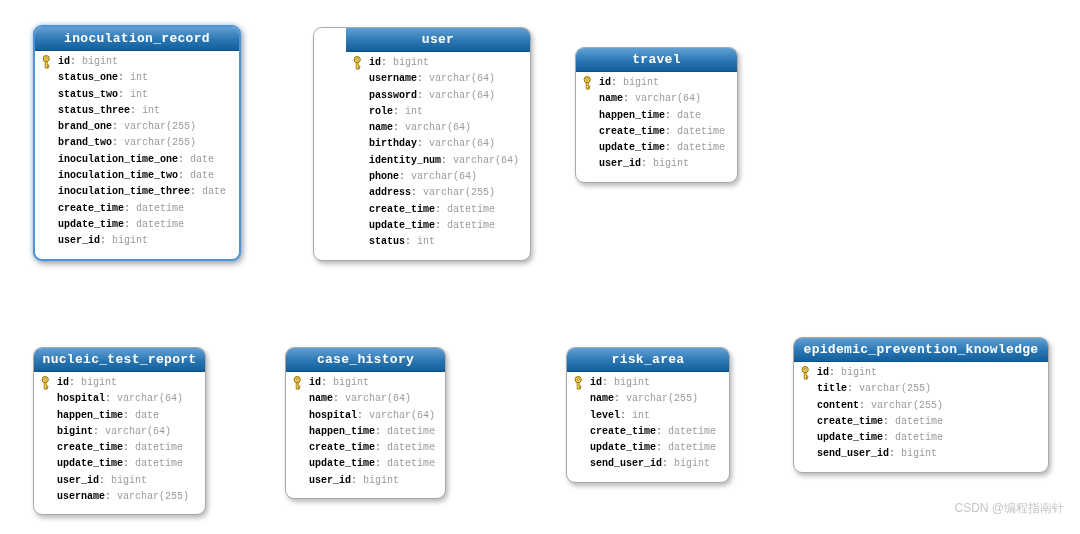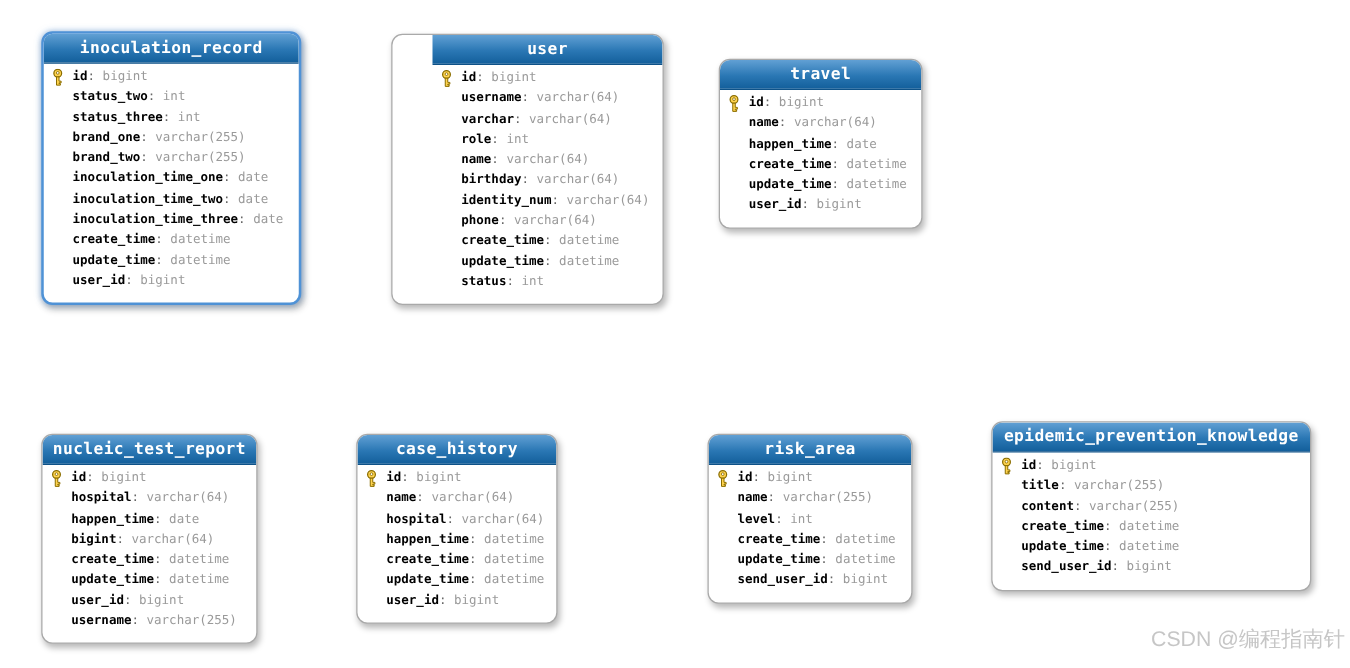--- a/index.html
+++ b/index.html
@@ -12,20 +12,21 @@
   }
   #diagram{position:absolute;inset:0;}
 
   .table{
     position:absolute;
     background:#ffffff;
     border:1px solid #a9a9a9;
     border-radius:9px;
     box-shadow:2px 3px 5px rgba(0,0,0,0.28);
     overflow:hidden;
+    font-family:Liberation Mono, monospace;
   }
   .table.selected{
     border:2px solid var(--sel-border,#4f92d6);
     box-shadow:0 0 5px rgba(80,140,210,0.55), 2px 3px 6px rgba(0,0,0,0.3);
   }
   .thead{
     height:23px;line-height:23px;
     text-align:center;
     color:#ffffff;
     font-weight:bold;
@@ -48,42 +49,43 @@
   .ftype{color:#9a9a9a;text-align:right;}
   .kicon{
     position:absolute;left:5px;top:1px;
     width:13px;height:14px;
     display:inline-block;
   }
   .kicon svg{display:block;}
 
   #watermark{
     position:absolute;
-    right:4px;top:500px;
+    right:16px;top:500px;
     font-family:"Liberation Sans", sans-serif;
-    font-size:17px;
+    font-size:12px;
     color:#c6c6c6;
     text-shadow:1px 1px 0 #ffffff;
     white-space:nowrap;
   }
 </style>
 </head>
 <body>
 
 <div id="diagram">
     <div class="table selected" style="left: 33px; top: 25px; width: 204px;">
       <div class="thead">inoculation_record</div>
       <div class="tbody">
         <div class="frow"><span class="kicon">
             <svg width="13" height="14" viewBox="0 0 13 14" xmlns="http://www.w3.org/2000/svg">
               <circle cx="6.2" cy="3.6" r="3.1" fill="#ffd34e" stroke="#8a6d00" stroke-width="1"></circle>
               <circle cx="6.2" cy="3.3" r="1.1" fill="#ffffff" stroke="#8a6d00" stroke-width="0.7"></circle>
               <path d="M5.2 6.5 h2 v3.4 h1.7 v1.4 h-1.7 v0.6 h1.1 v1.2 h-3.1 z" fill="#ffd34e" stroke="#8a6d00" stroke-width="0.8"></path>
             </svg>
           </span><span class="fname">id</span><span class="fcolon">: </span><span class="ftype">bigint</span></div>
+        <div class="frow"><span class="fname">status_one</span><span class="fcolon">: </span><span class="ftype">int</span></div>
         <div class="frow"><span class="fname">status_two</span><span class="fcolon">: </span><span class="ftype">int</span></div>
         <div class="frow"><span class="fname">status_three</span><span class="fcolon">: </span><span class="ftype">int</span></div>
         <div class="frow"><span class="fname">brand_one</span><span class="fcolon">: </span><span class="ftype">varchar(255)</span></div>
         <div class="frow"><span class="fname">brand_two</span><span class="fcolon">: </span><span class="ftype">varchar(255)</span></div>
         <div class="frow"><span class="fname">inoculation_time_one</span><span class="fcolon">: </span><span class="ftype">date</span></div>
         <div class="frow"><span class="fname">inoculation_time_two</span><span class="fcolon">: </span><span class="ftype">date</span></div>
         <div class="frow"><span class="fname">inoculation_time_three</span><span class="fcolon">: </span><span class="ftype">date</span></div>
         <div class="frow"><span class="fname">create_time</span><span class="fcolon">: </span><span class="ftype">datetime</span></div>
         <div class="frow"><span class="fname">update_time</span><span class="fcolon">: </span><span class="ftype">datetime</span></div>
         <div class="frow"><span class="fname">user_id</span><span class="fcolon">: </span><span class="ftype">bigint</span></div>
@@ -93,26 +95,27 @@
       <div class="thead">user</div>
       <div class="tbody">
         <div class="frow"><span class="kicon">
             <svg width="13" height="14" viewBox="0 0 13 14" xmlns="http://www.w3.org/2000/svg">
               <circle cx="6.2" cy="3.6" r="3.1" fill="#ffd34e" stroke="#8a6d00" stroke-width="1"></circle>
               <circle cx="6.2" cy="3.3" r="1.1" fill="#ffffff" stroke="#8a6d00" stroke-width="0.7"></circle>
               <path d="M5.2 6.5 h2 v3.4 h1.7 v1.4 h-1.7 v0.6 h1.1 v1.2 h-3.1 z" fill="#ffd34e" stroke="#8a6d00" stroke-width="0.8"></path>
             </svg>
           </span><span class="fname">id</span><span class="fcolon">: </span><span class="ftype">bigint</span></div>
         <div class="frow"><span class="fname">username</span><span class="fcolon">: </span><span class="ftype">varchar(64)</span></div>
-        <div class="frow"><span class="fname">varchar</span><span class="fcolon">: </span><span class="ftype">varchar(64)</span></div>
+        <div class="frow"><span class="fname">password</span><span class="fcolon">: </span><span class="ftype">varchar(64)</span></div>
         <div class="frow"><span class="fname">role</span><span class="fcolon">: </span><span class="ftype">int</span></div>
         <div class="frow"><span class="fname">name</span><span class="fcolon">: </span><span class="ftype">varchar(64)</span></div>
         <div class="frow"><span class="fname">birthday</span><span class="fcolon">: </span><span class="ftype">varchar(64)</span></div>
         <div class="frow"><span class="fname">identity_num</span><span class="fcolon">: </span><span class="ftype">varchar(64)</span></div>
         <div class="frow"><span class="fname">phone</span><span class="fcolon">: </span><span class="ftype">varchar(64)</span></div>
+        <div class="frow"><span class="fname">address</span><span class="fcolon">: </span><span class="ftype">varchar(255)</span></div>
         <div class="frow"><span class="fname">create_time</span><span class="fcolon">: </span><span class="ftype">datetime</span></div>
         <div class="frow"><span class="fname">update_time</span><span class="fcolon">: </span><span class="ftype">datetime</span></div>
         <div class="frow"><span class="fname">status</span><span class="fcolon">: </span><span class="ftype">int</span></div>
       </div>
     </div>
     <div class="table" style="left: 575px; top: 47px; width: 161px;">
       <div class="thead">travel</div>
       <div class="tbody">
         <div class="frow"><span class="kicon">
             <svg width="13" height="14" viewBox="0 0 13 14" xmlns="http://www.w3.org/2000/svg">

